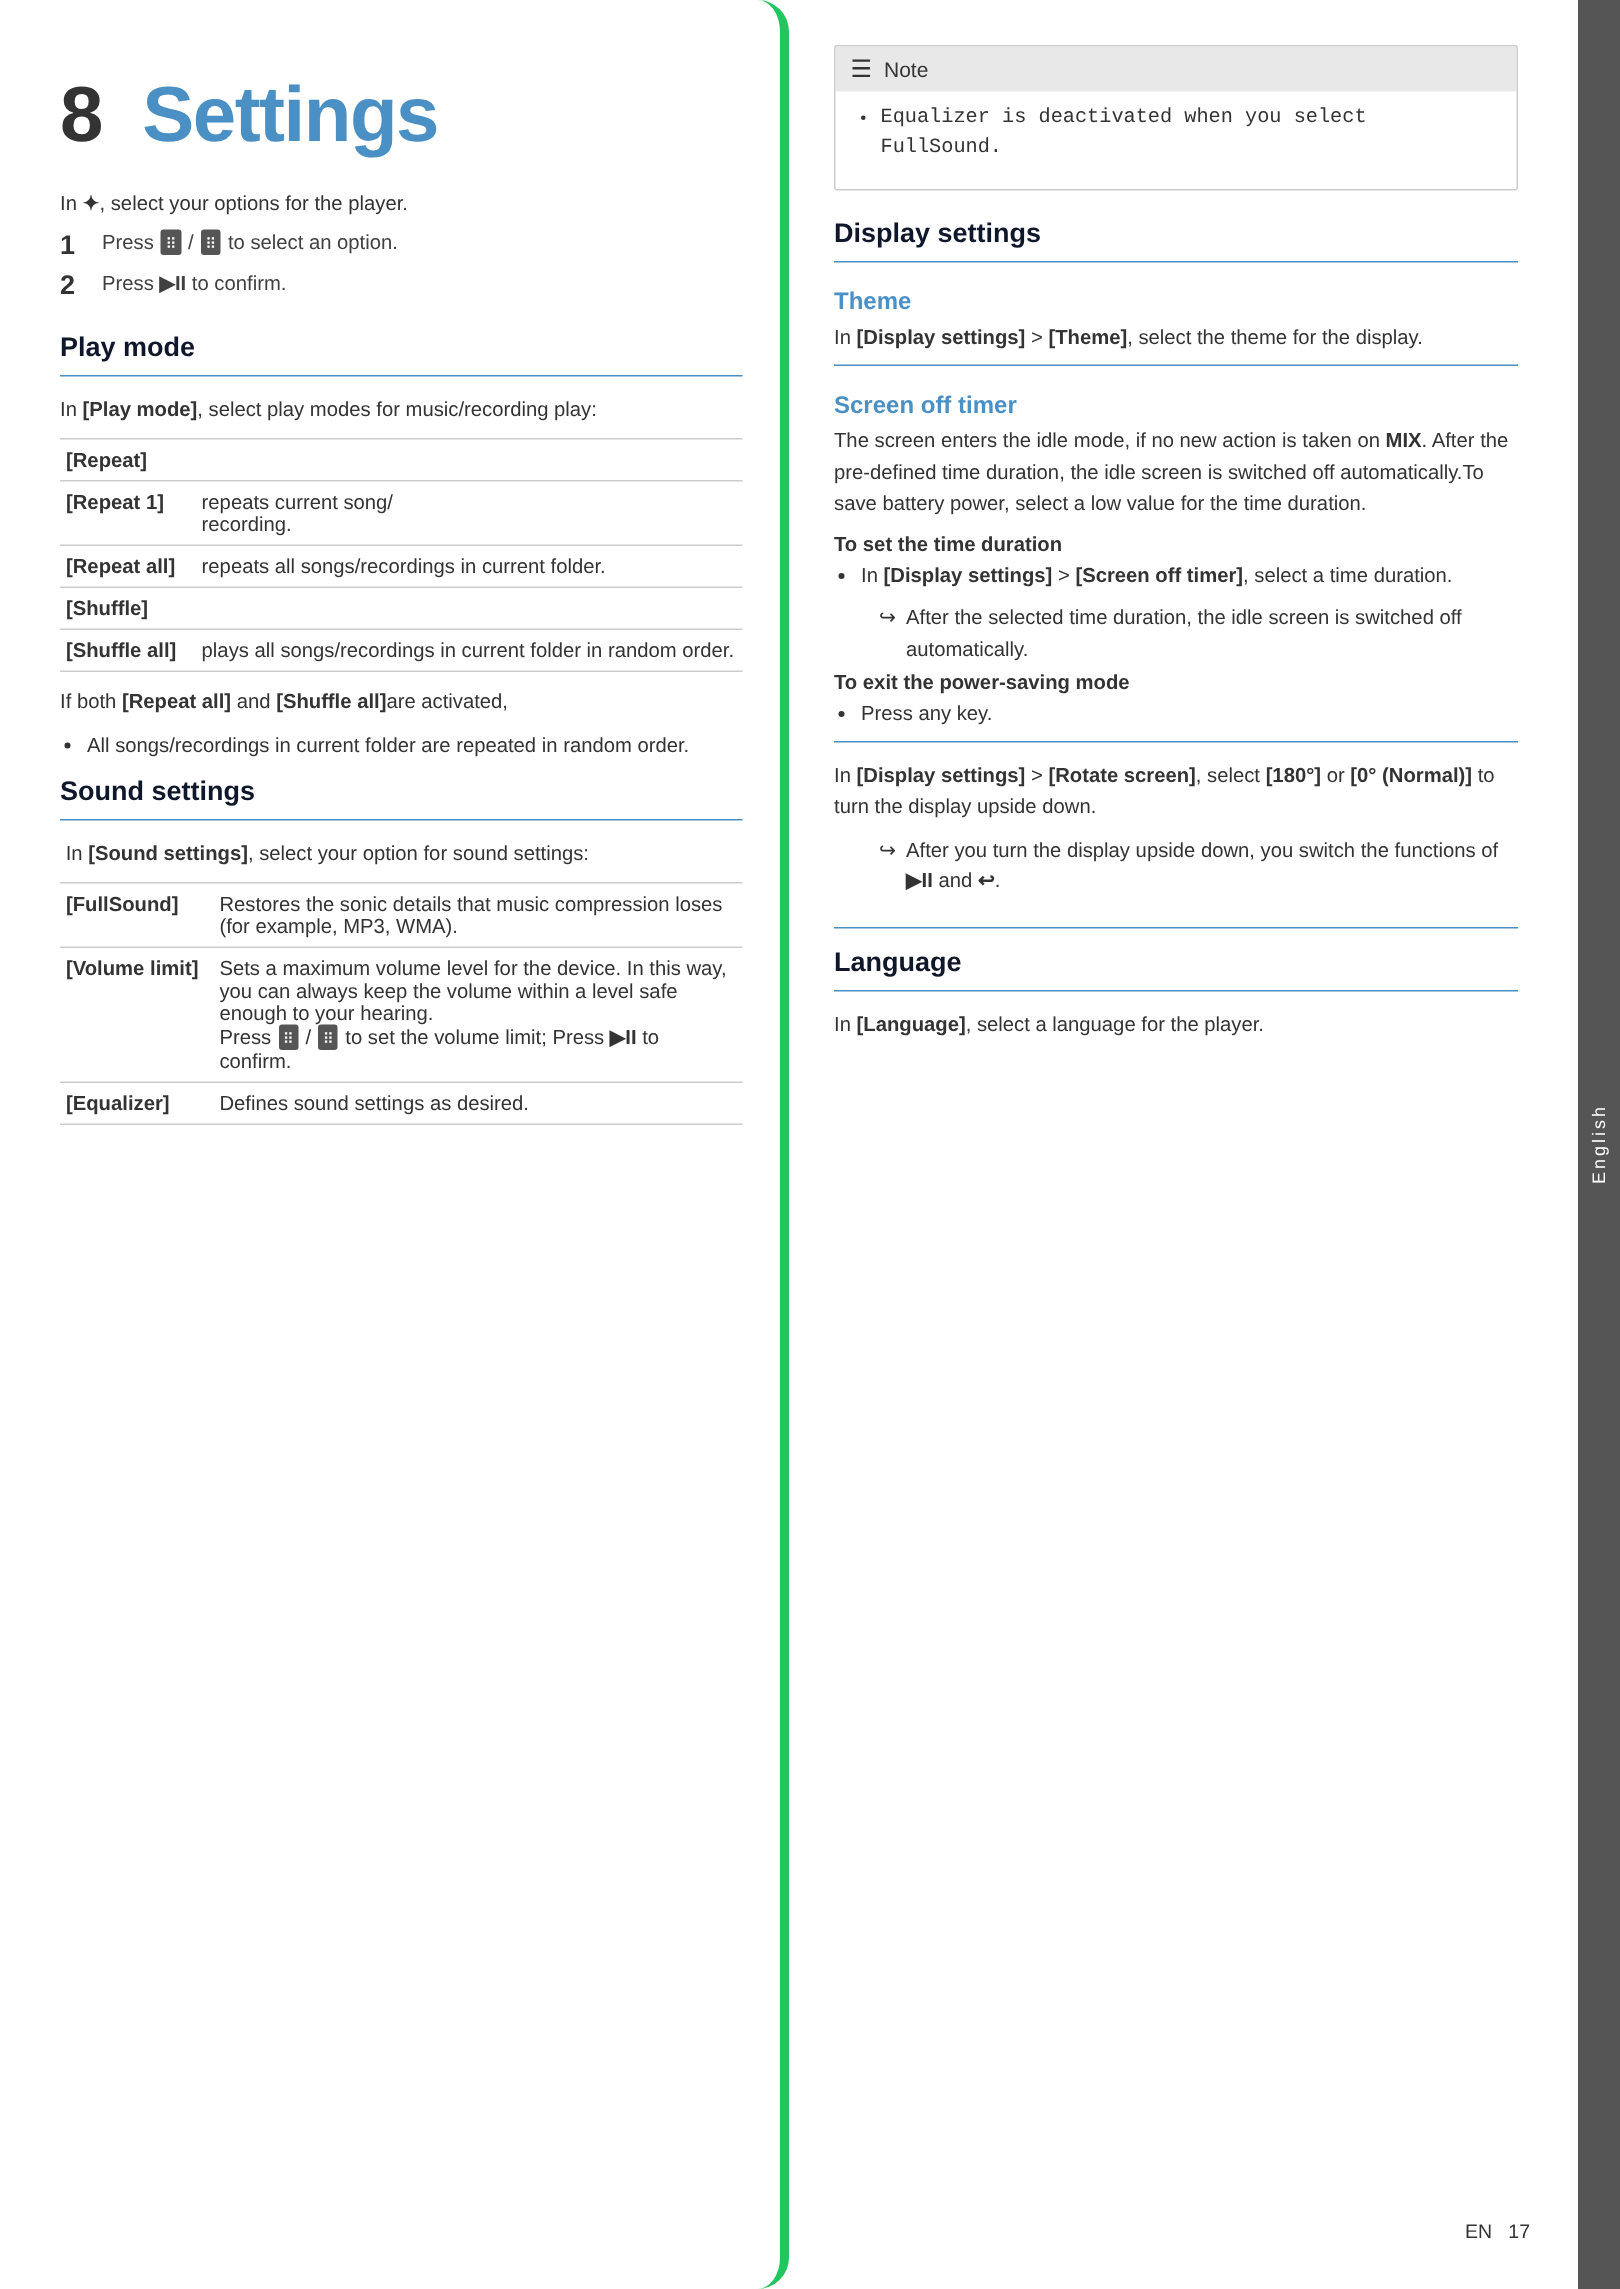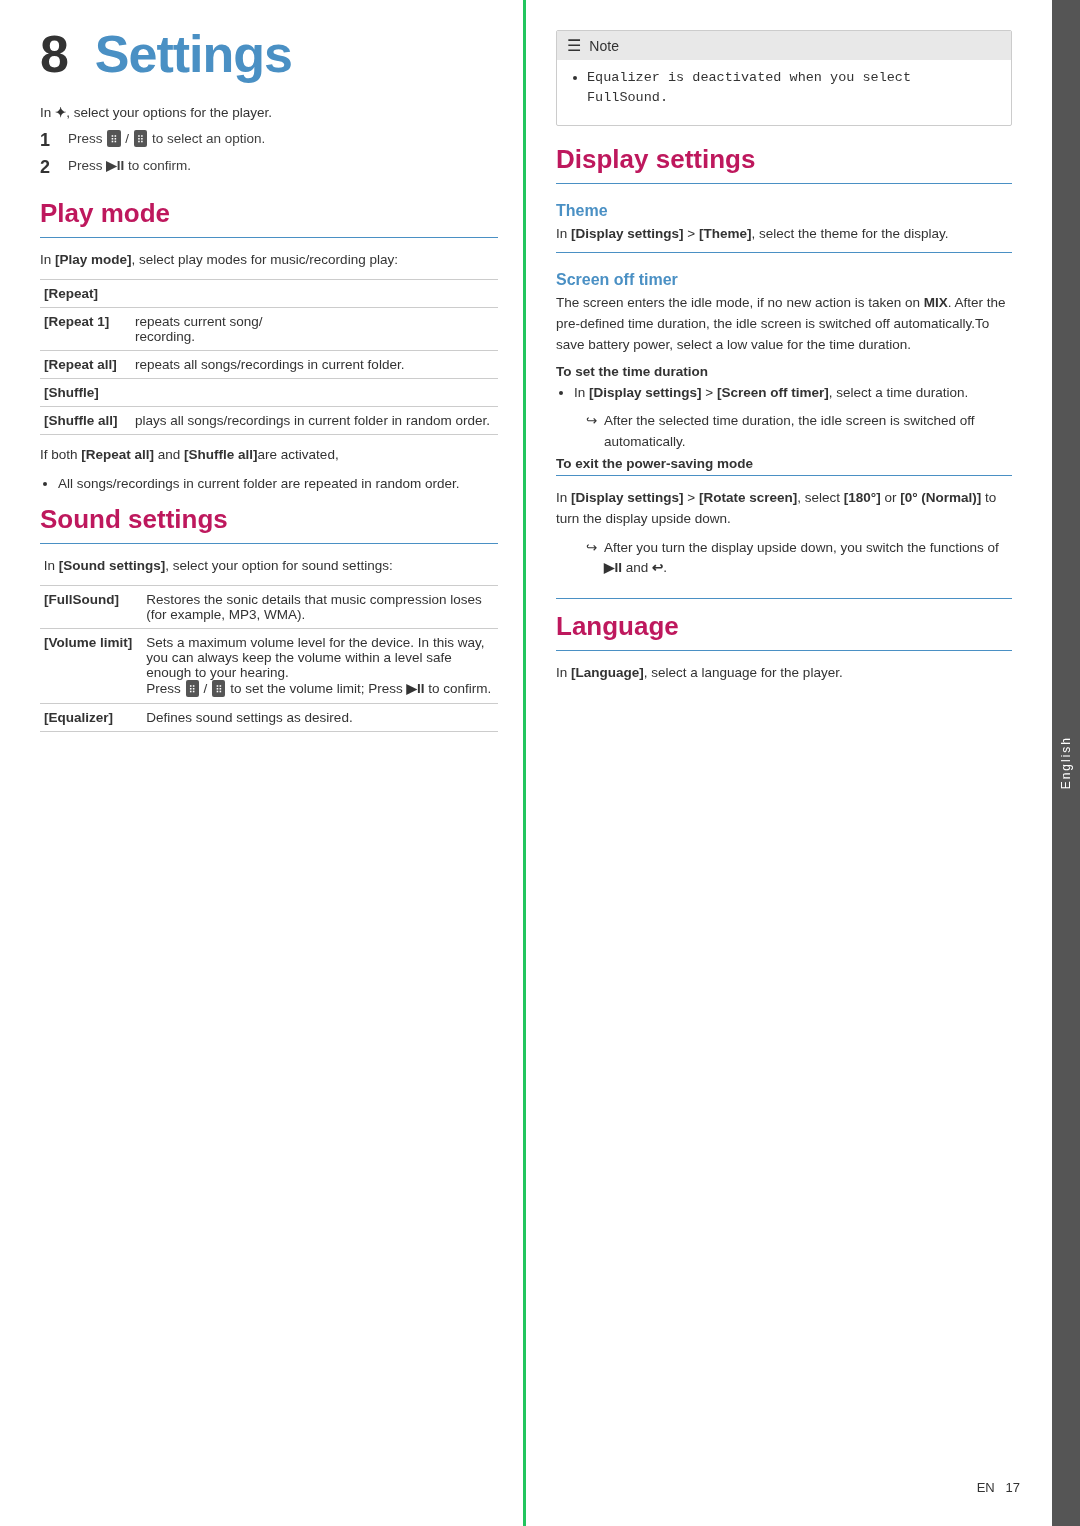--- a/index.html
+++ b/index.html
@@ -36,22 +36,23 @@
       letter-spacing: 2px;
     }
     .main-content {
       display: flex;
       flex: 1;
       padding: 0;
       margin-right: 28px;
     }
     .left-column {
       width: 50%;
-      padding: 24px 25px 30px 40px;
-      border-right: 3px solid #22c55e;
+      padding: 47px 25px 30px 40px;
+      border-right: 6px solid #22c55e;
+      border-radius: 21px;
     }
     .right-column {
       width: 50%;
       padding: 30px 40px 30px 30px;
     }
 
     
     .page-title {
       font-size: 52px;
       font-weight: bold;
@@ -88,22 +89,22 @@
       color: #333;
     }
     .step-text {
       font-size: 13.5px;
       margin-left: 6px;
       color: #404040;
     }
 
     
     .section-header {
-      color: #be185d;
-      font-size: 26px;
+      color: #0f172a;
+      font-size: 18px;
       font-weight: bold;
       margin-bottom: 8px;
       margin-top: 10px;
     }
     .section-divider {
       border: none;
       border-top: 1px solid #4a90c4;
       margin-bottom: 12px;
     }
 
@@ -369,20 +370,23 @@
           <ul class="bullet-list">
             <li>
               In <b>[Display settings]</b> &gt; <b>[Screen off timer]</b>, select a time duration.
             </li>
           </ul>
           <ul class="sub-bullet">
             <li>After the selected time duration, the idle screen is switched off automatically.</li>
           </ul>
 
           <p class="label-bold">To exit the power-saving mode</p>
+          <ul class="bullet-list">
+            <li>Press any key.</li>
+          </ul>
         </div>
 
         <hr class="section-divider">
 
         <div>
           <p class="body-text">
             In <b>[Display settings]</b> &gt; <b>[Rotate screen]</b>, select <b>[180°]</b> or <b>[0° (Normal)]</b> to turn the display upside down.
           </p>
           <ul class="sub-bullet">
             <li>After you turn the display upside down, you switch the functions of <b>▶II</b> and <b>↩</b>.</li>

